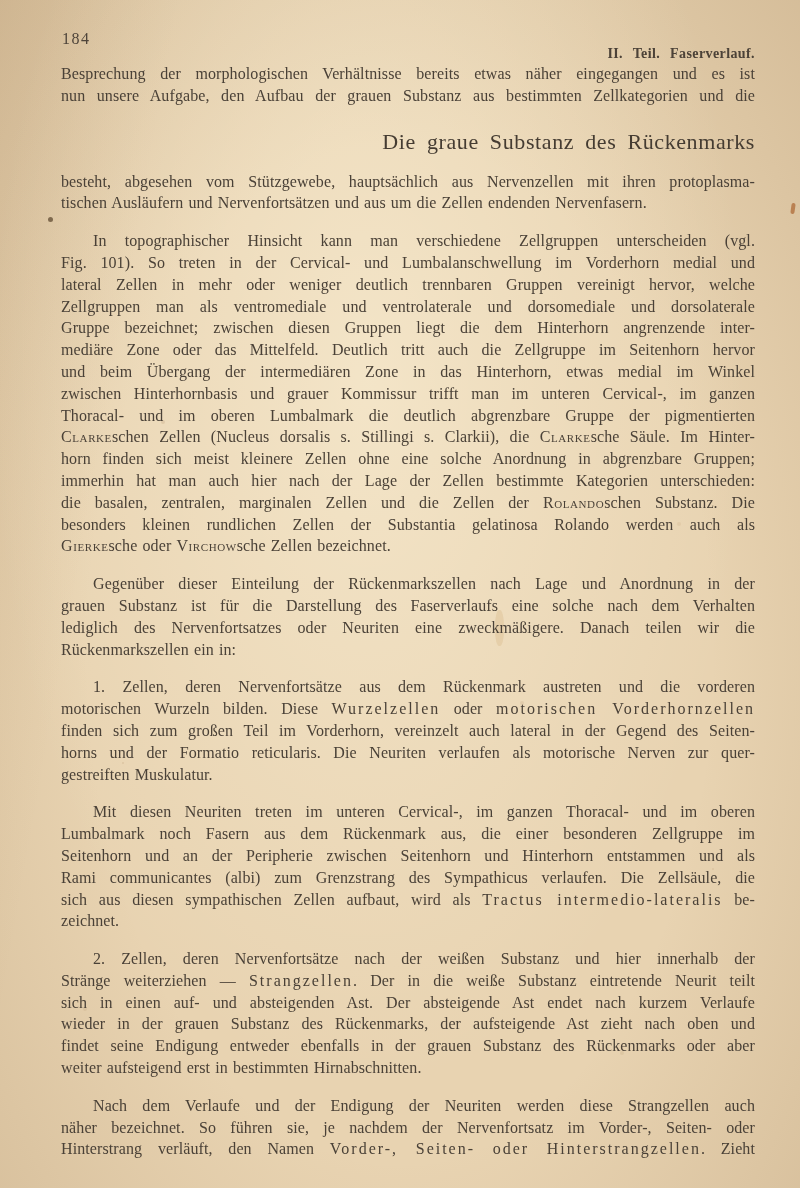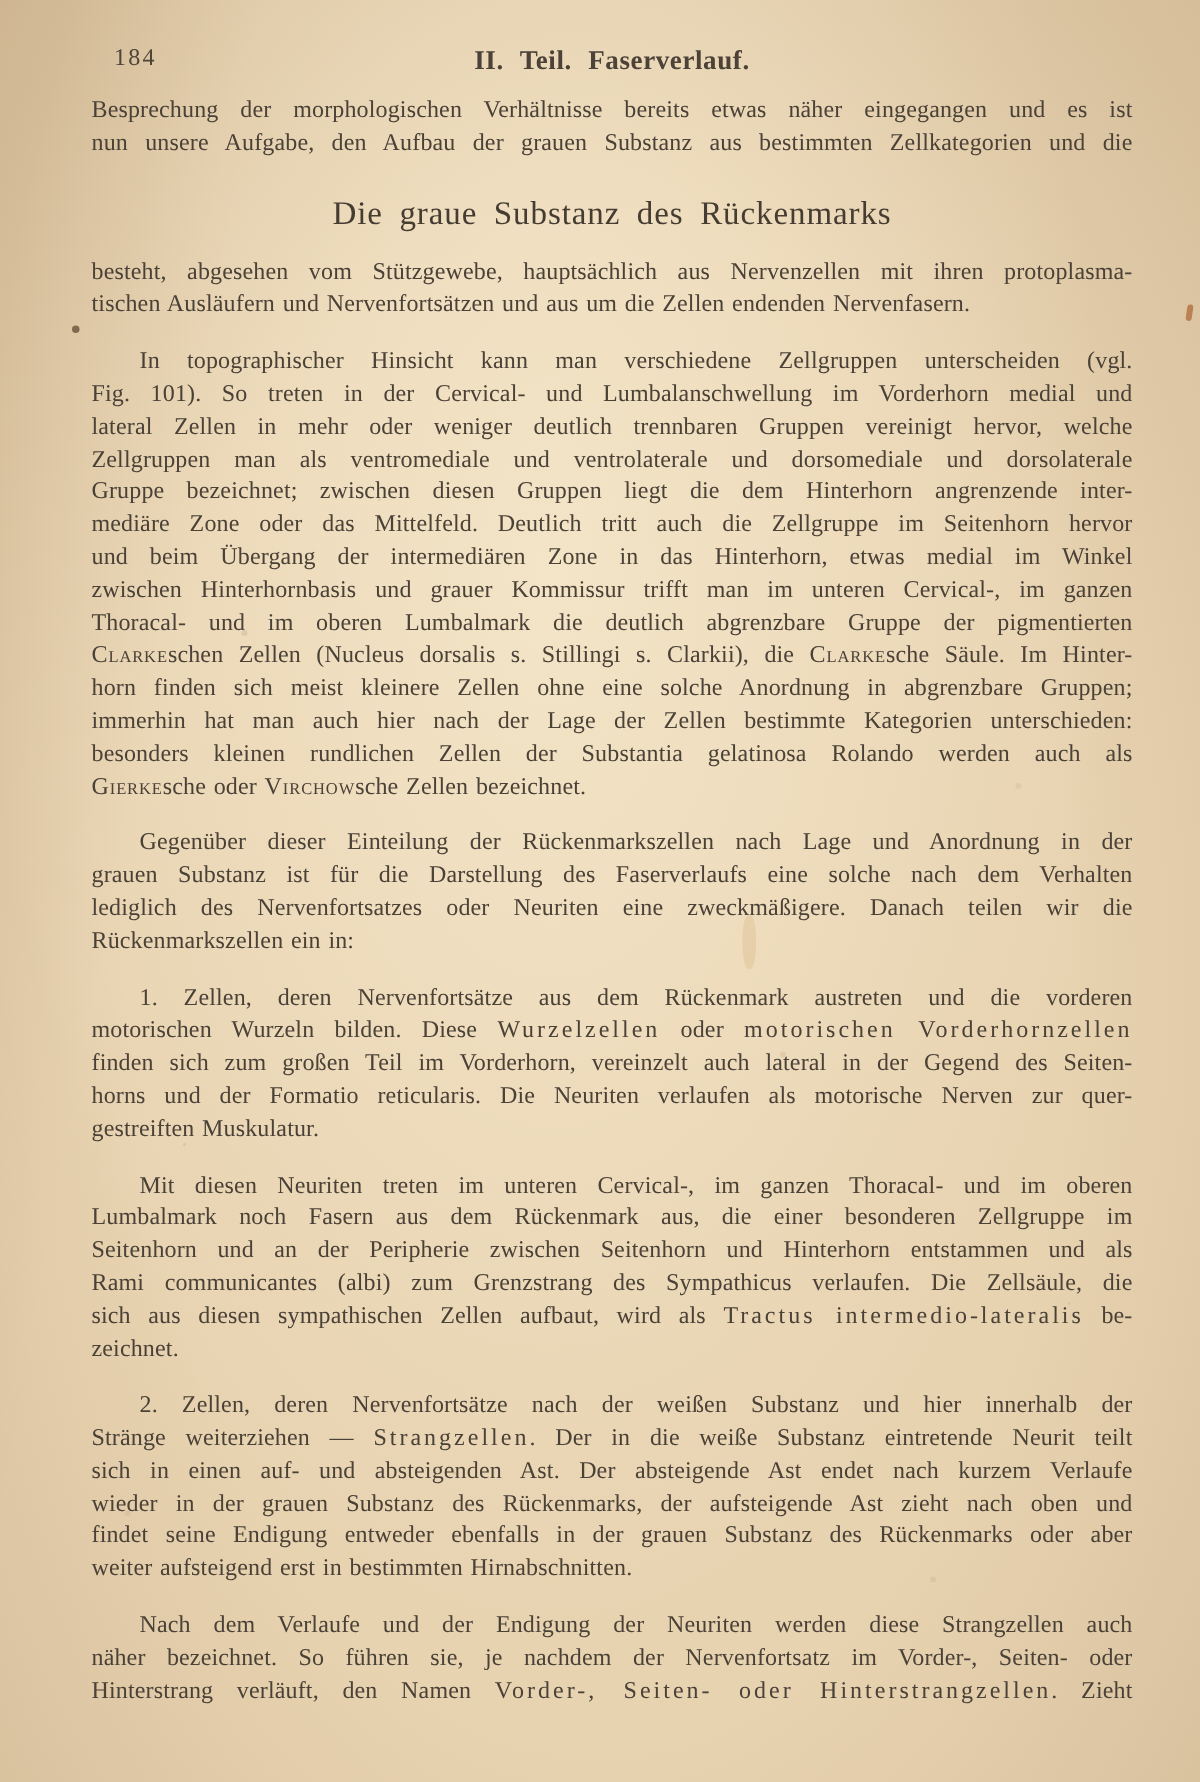--- a/index.html
+++ b/index.html
@@ -46,44 +46,44 @@
     background:rgba(196,150,84,.18);
   }
   .margin-dot{
     position:absolute;left:48px;top:217px;width:5px;height:5px;border-radius:50%;
     background:#6e593f;opacity:.85;
   }
   .header-row{
     position:absolute;left:61px;top:30px;width:694px;height:20px;
   }
   .page-number{
-    position:absolute;left:15px;top:0;
+    position:absolute;left:1px;top:0;
     font-size:16px;letter-spacing:1.5px;color:#4e443a;
   }
   .running-header{
-    position:absolute;left:0;top:0;width:100%;
-    text-align:center;font-weight:700;font-size:18px;
+    position:absolute;left:0;top:16px;width:100%;
+    text-align:right;font-weight:700;font-size:14px;
     letter-spacing:0.4px;word-spacing:6px;color:#4c4238;
   }
   .content{
     position:absolute;left:61px;top:63px;width:694px;
   }
   .para{margin:0;padding:0;}
   .line{
     font-size:16px;line-height:var(--pitch);height:var(--pitch);
     text-align:justify;text-align-last:justify;
     letter-spacing:0.1px;word-spacing:1px;
     white-space:nowrap;overflow:visible;
   }
   .line.last{text-align-last:left;white-space:normal;}
   .para.indent .line:first-child{text-indent:32px;margin-top:16px;}
   .section-heading{
     margin:21px 0 16px 0;
     font-size:22px;line-height:27px;font-weight:400;
-    text-align:center;letter-spacing:0.6px;word-spacing:5px;
+    text-align:right;letter-spacing:0.6px;word-spacing:5px;
     color:#453c32;
   }
   .sc{font-variant:small-caps;letter-spacing:0.6px;margin-top:40px;}
   .sp{letter-spacing:2px;}
 </style>
 </head>
 <body>
 
 <div class="page">
   <div class="speckles"></div>
@@ -115,20 +115,21 @@
           <div class="line">lateral Zellen in mehr oder weniger deutlich trennbaren Gruppen vereinigt hervor, welche</div>
           <div class="line">Zellgruppen man als ventromediale und ventrolaterale und dorsomediale und dorsolaterale</div>
           <div class="line">Gruppe bezeichnet; zwischen diesen Gruppen liegt die dem Hinterhorn angrenzende inter-</div>
           <div class="line">mediäre Zone oder das Mittelfeld. Deutlich tritt auch die Zellgruppe im Seitenhorn hervor</div>
           <div class="line">und beim Übergang der intermediären Zone in das Hinterhorn, etwas medial im Winkel</div>
           <div class="line">zwischen Hinterhornbasis und grauer Kommissur trifft man im unteren Cervical-, im ganzen</div>
           <div class="line">Thoracal- und im oberen Lumbalmark die deutlich abgrenzbare Gruppe der pigmentierten</div>
           <div class="line"><span class="sc">Clarke</span>schen Zellen (Nucleus dorsalis s. Stillingi s. Clarkii), die <span class="sc">Clarke</span>sche Säule. Im Hinter-</div>
           <div class="line">horn finden sich meist kleinere Zellen ohne eine solche Anordnung in abgrenzbare Gruppen;</div>
           <div class="line">immerhin hat man auch hier nach der Lage der Zellen bestimmte Kategorien unterschieden:</div>
+          <div class="line">die basalen, zentralen, marginalen Zellen und die Zellen der <span class="sc">Rolando</span>schen Substanz. Die</div>
           <div class="line">besonders kleinen rundlichen Zellen der Substantia gelatinosa Rolando werden auch als</div>
           <div class="line last"><span class="sc">Gierke</span>sche oder <span class="sc">Virchow</span>sche Zellen bezeichnet.</div>
         </div>
         <div class="para indent">
           <div class="line">Gegenüber dieser Einteilung der Rückenmarkszellen nach Lage und Anordnung in der</div>
           <div class="line">grauen Substanz ist für die Darstellung des Faserverlaufs eine solche nach dem Verhalten</div>
           <div class="line">lediglich des Nervenfortsatzes oder Neuriten eine zweckmäßigere. Danach teilen wir die</div>
           <div class="line last">Rückenmarkszellen ein in:</div>
         </div>
         <div class="para indent">

